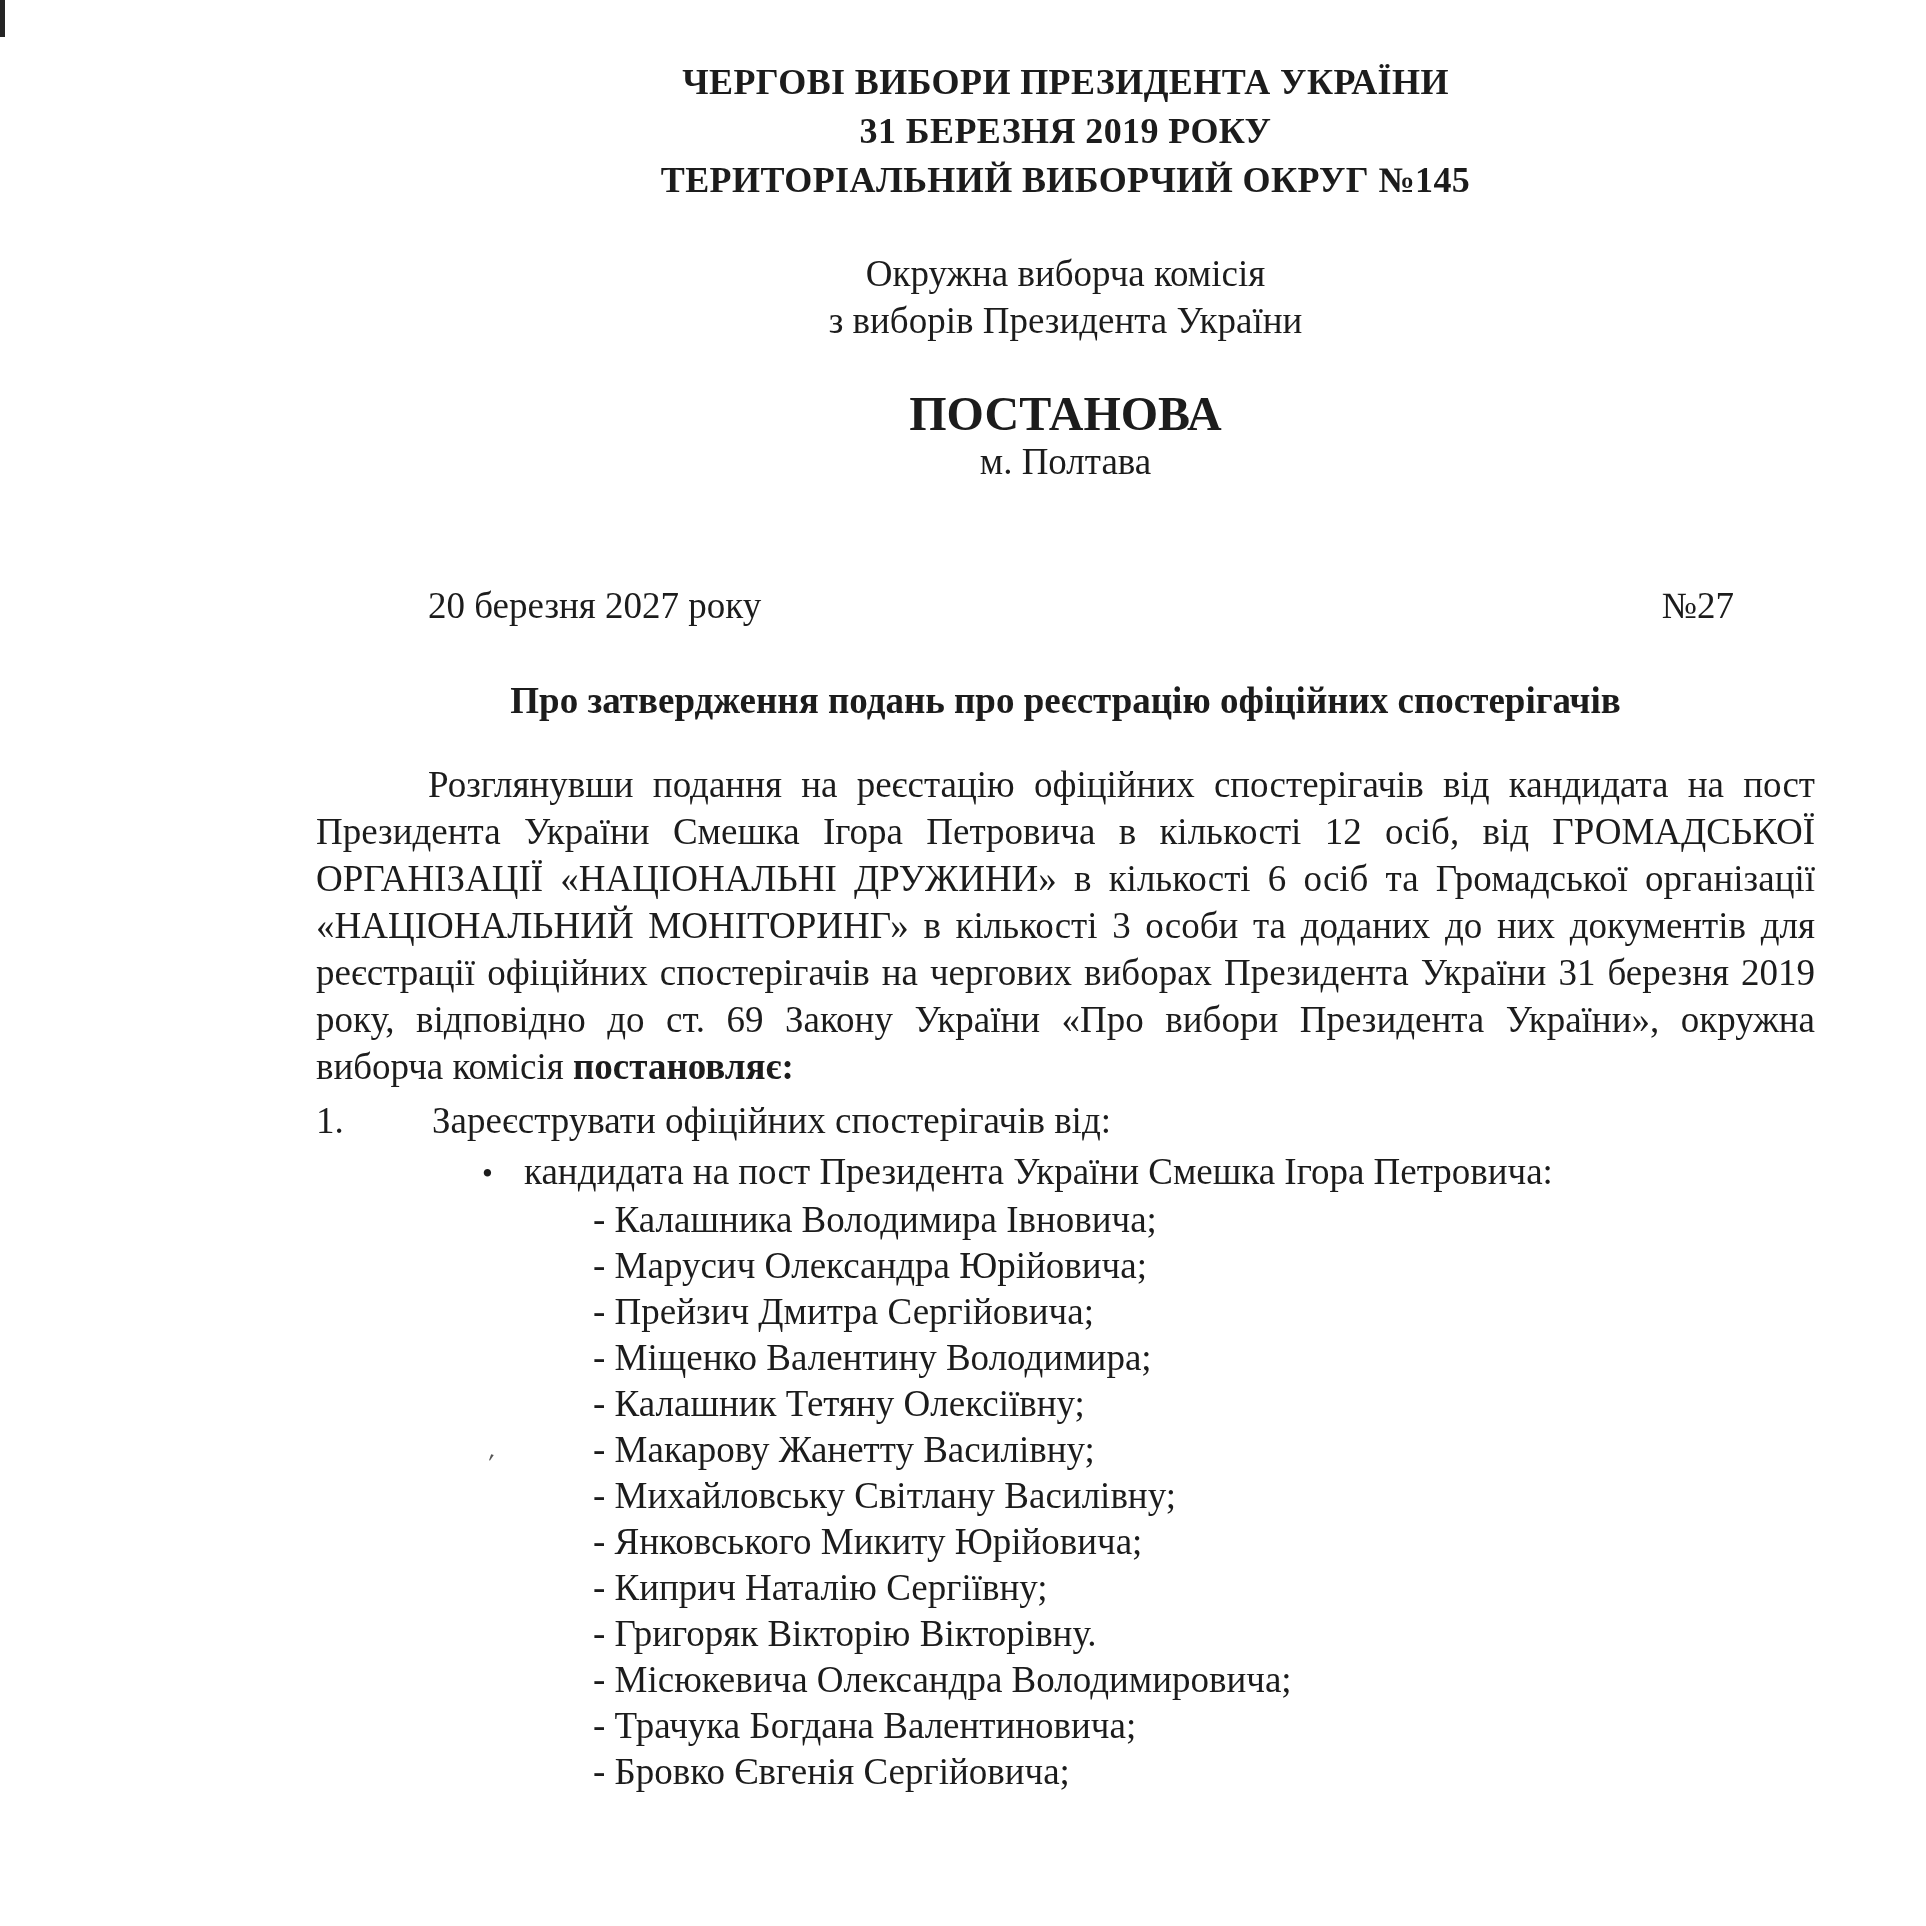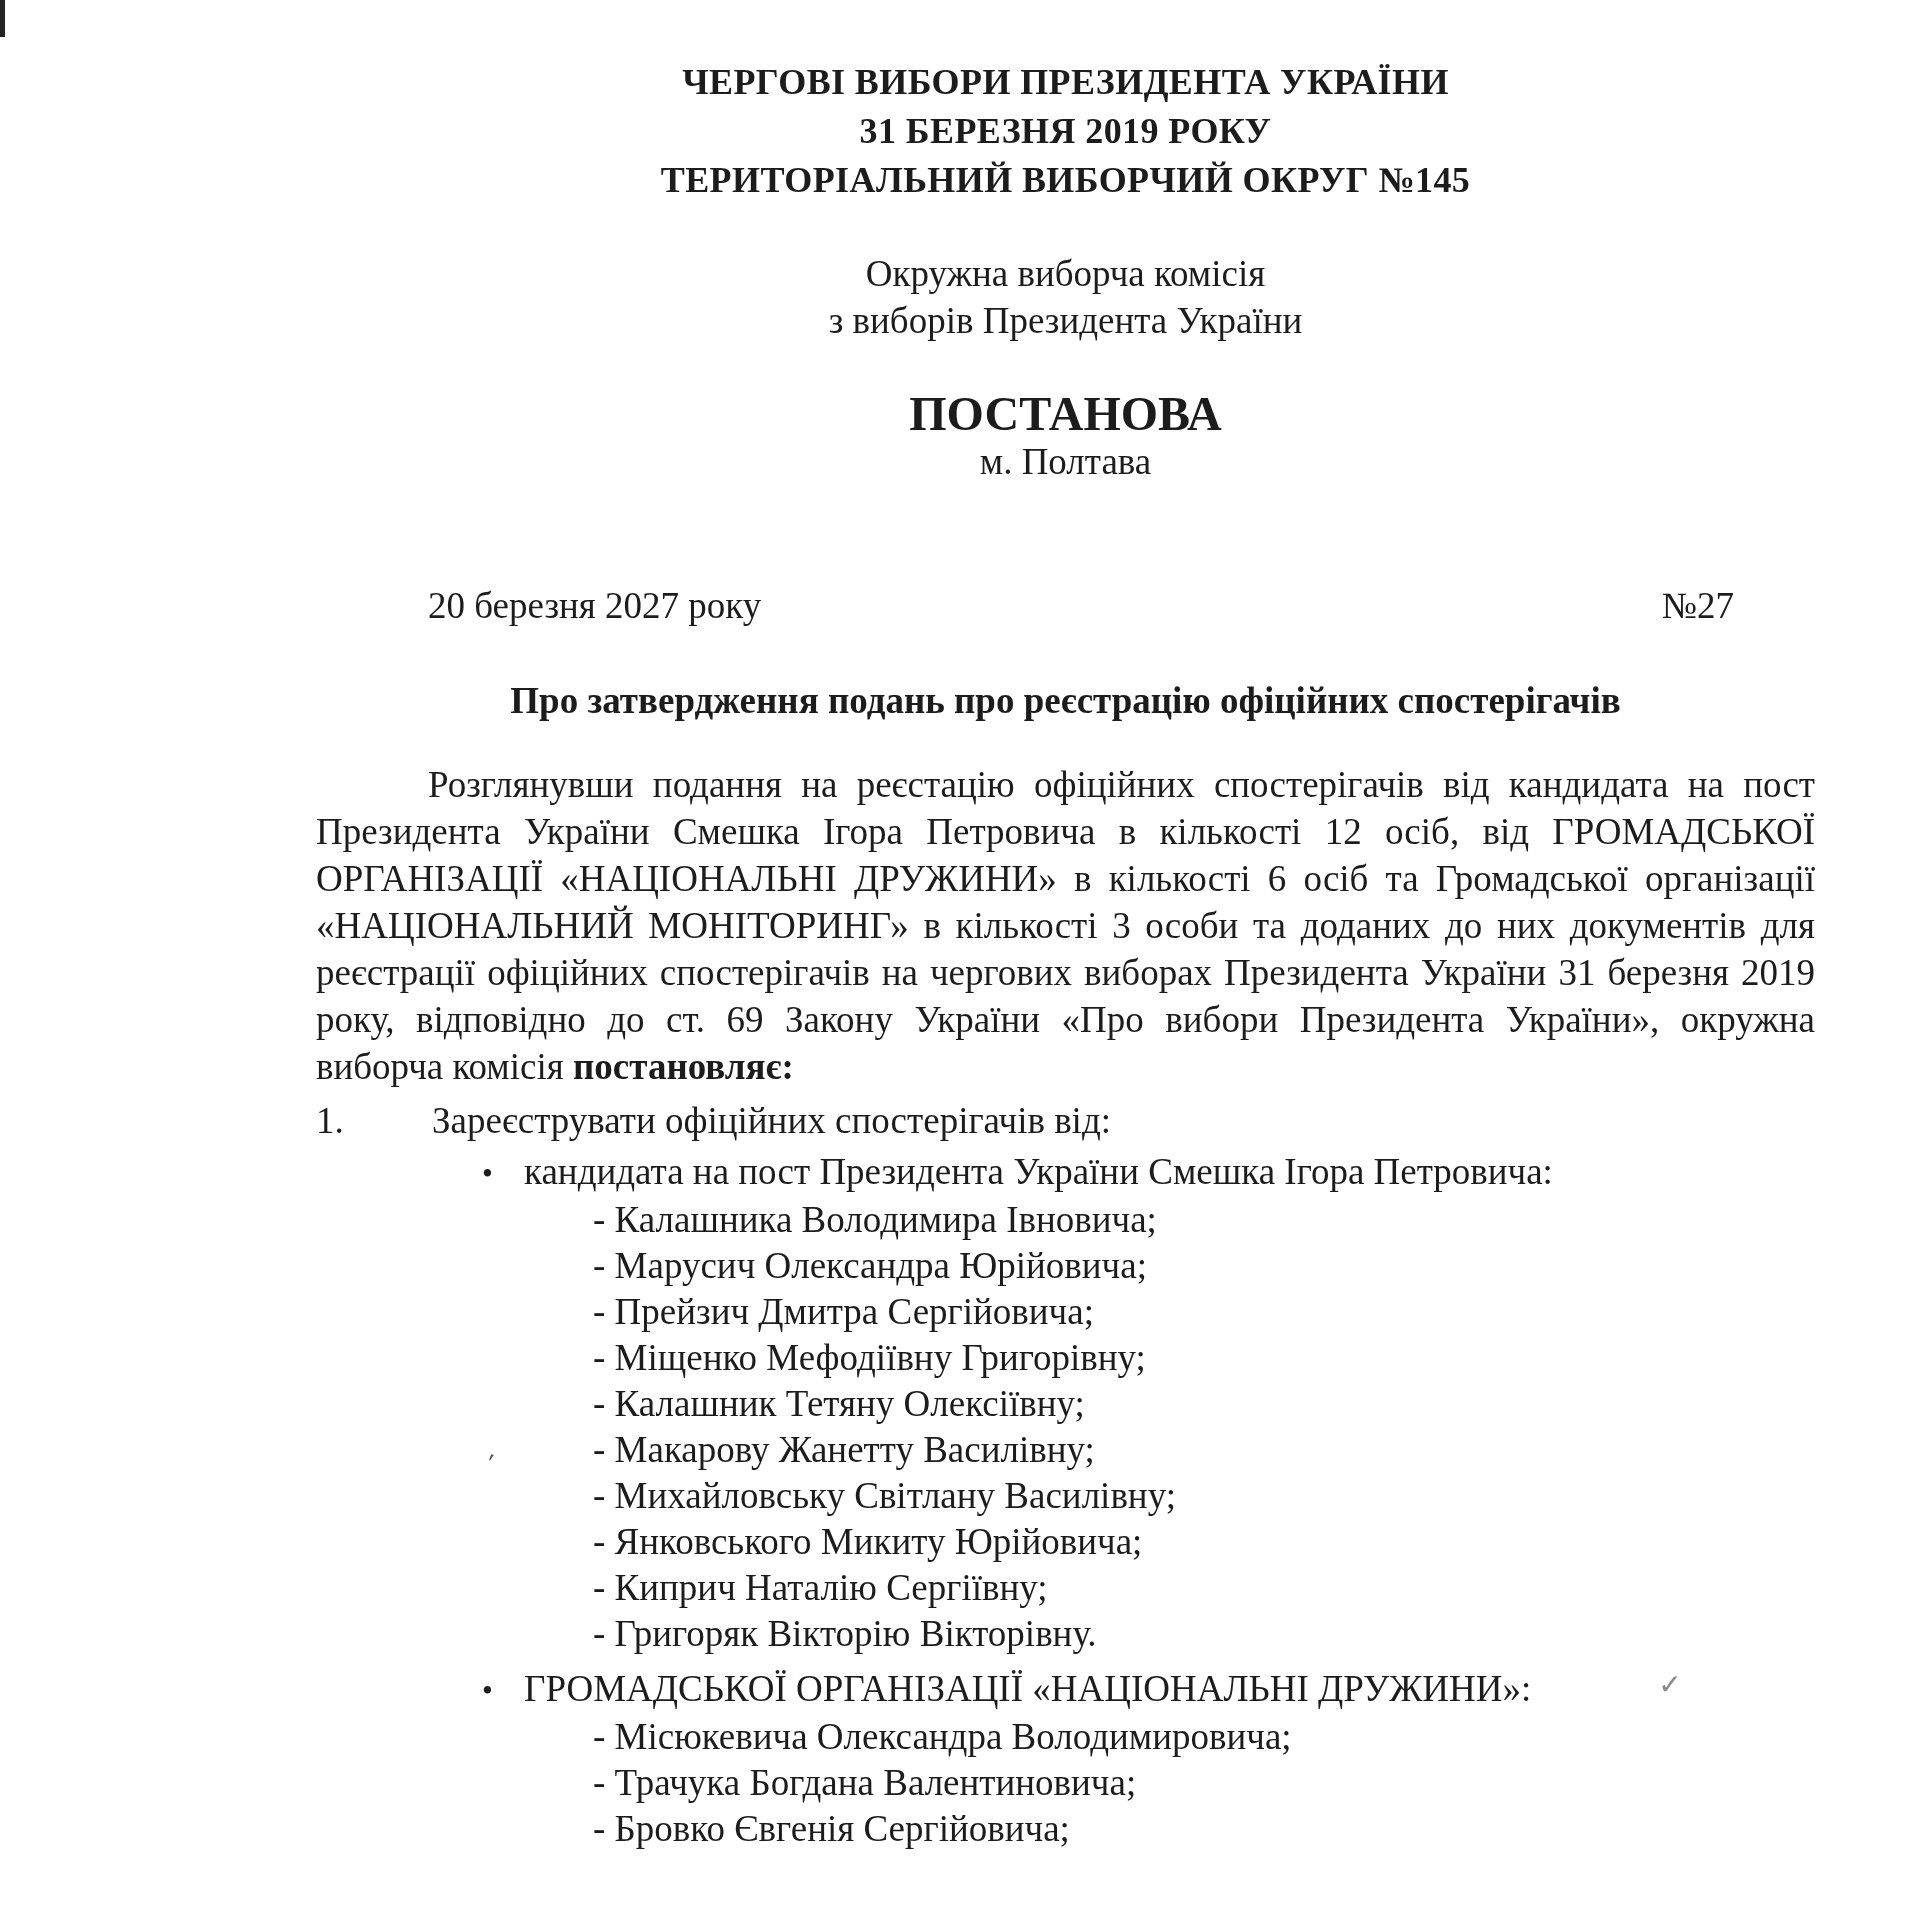--- a/index.html
+++ b/index.html
@@ -61,29 +61,28 @@
   <div class="center subject">Про затвердження подань про реєстрацію офіційних спостерігачів</div>
 
   <p class="preamble"><span>Розглянувши подання на реєстацію офіційних спостерігачів від кандидата на пост Президента України Смешка Ігора Петровича в кількості 12 осіб, від ГРОМАДСЬКОЇ ОРГАНІЗАЦІЇ «НАЦІОНАЛЬНІ ДРУЖИНИ» в кількості 6 осіб та Громадської організації «НАЦІОНАЛЬНИЙ МОНІТОРИНГ» в кількості 3 особи та доданих до них документів для реєстрації офіційних спостерігачів на чергових виборах Президента України 31 березня 2019 року, відповідно до ст. 69 Закону України «Про вибори Президента України», окружна виборча комісія </span><b>постановляє:</b></p>
 
   <p class="item item1-gap"><span class="num">1.</span><span>Зареєструвати офіційних спостерігачів від:</span></p>
 
   <div class="bullet-row"><span class="bullet">•</span><span>кандидата на пост Президента України Смешка Ігора Петровича:</span></div>
   <div class="name-line">- Калашника Володимира Івновича;</div>
   <div class="name-line">- Марусич Олександра Юрійовича;</div>
   <div class="name-line">- Прейзич Дмитра Сергійовича;</div>
-  <div class="name-line">- Міщенко Мефодіївну Григорівну;</div>
+  <div class="name-line">- Міщенко Валентину Володимира;</div>
   <div class="name-line">- Калашник Тетяну Олексіївну;</div>
   <div class="name-line">- Макарову Жанетту Василівну;</div>
   <div class="name-line">- Михайловську Світлану Василівну;</div>
   <div class="name-line">- Янковського Микиту Юрійовича;</div>
   <div class="name-line">- Киприч Наталію Сергіївну;</div>
   <div class="name-line">- Григоряк Вікторію Вікторівну.</div>
 
-  <div class="bullet-row"><span class="bullet">•</span><span>ГРОМАДСЬКОЇ ОРГАНІЗАЦІЇ «НАЦІОНАЛЬНІ ДРУЖИНИ»:</span><span class="check">✓</span></div>
   <div class="name-line">- Місюкевича Олександра Володимировича;</div>
   <div class="name-line">- Трачука Богдана Валентиновича;</div>
   <div class="name-line">- Бровко Євгенія Сергійовича;</div>
 
   <span class="artifact a1">ʹ</span>
 
 </div>
 
 
 </body></html>

